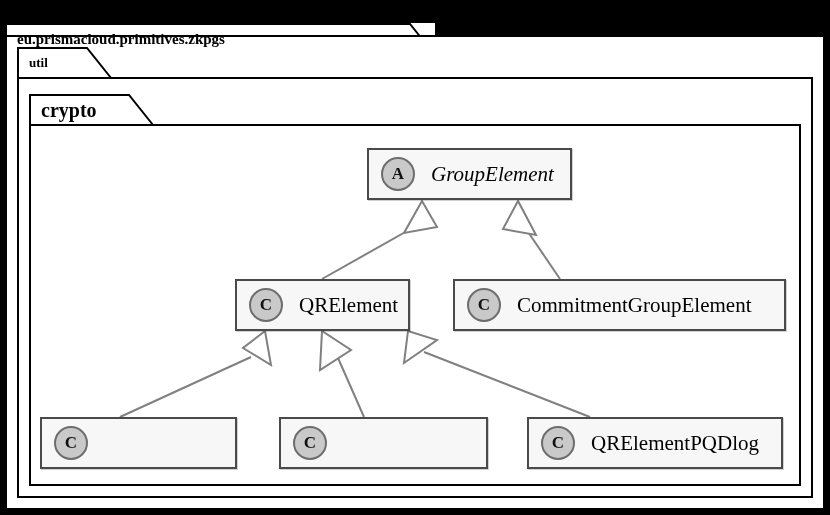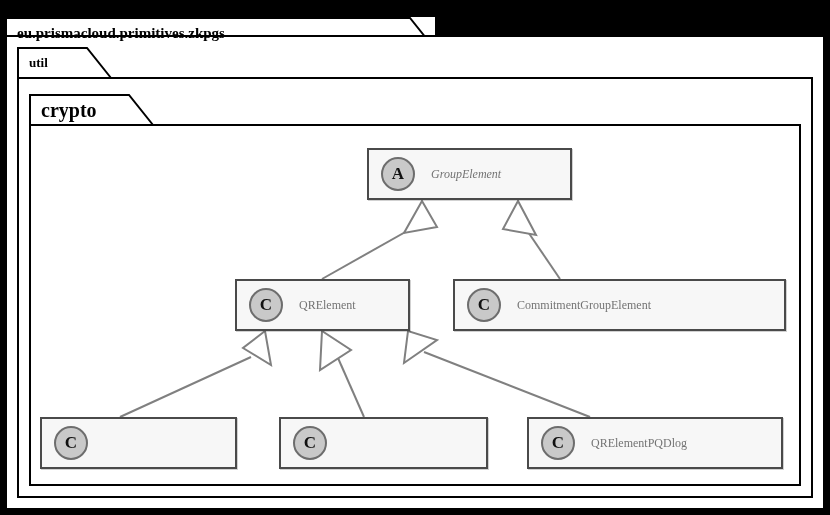--- a/index.html
+++ b/index.html
@@ -42,21 +42,21 @@
     top: 0;
     height: 100%;
     display: flex;
     align-items: center;
     font-weight: bold;
     color: #000000;
     white-space: nowrap;
     z-index: 2;
   }
 
-  #pkg-root-tab  { left: 5px;  top: 17px;   width: 430px; height: 32px; }
+  #pkg-root-tab  { left: 5px;  top: 23px;   width: 430px; height: 32px; }
   #pkg-root-tab .tab-label { font-size: 15px; }
   #pkg-root-body { left: 5px;  top: 35px;  width: 820px; height: 475px; }
 
   #pkg-util-tab  { left: 17px; top: 47px;  width: 95px;  height: 32px; }
   #pkg-util-tab .tab-label { font-size: 13px; }
   #pkg-util-body { left: 17px; top: 77px;  width: 796px; height: 421px; }
 
   #pkg-crypto-tab  { left: 29px; top: 94px;  width: 125px; height: 32px; }
   #pkg-crypto-tab .tab-label { font-size: 20px; }
   #pkg-crypto-body { left: 29px; top: 124px; width: 772px; height: 362px; }
@@ -94,22 +94,22 @@
     display: flex;
     align-items: center;
     justify-content: center;
     font-weight: bold;
     font-size: 17px;
     color: #111111;
     flex: 0 0 auto;
   }
   .cls-name {
     margin-left: 16px;
-    font-size: 12px;
-    color: #737373;
+    font-size: 21px;
+    color: #000000;
     white-space: nowrap;
   }
   .cls.abstract .cls-name { font-style: italic; }
 
   #cls-groupelement          { left: 367px; top: 148px; width: 205px; height: 52px; }
   #cls-qrelement             { left: 235px; top: 279px; width: 175px; height: 52px; }
   #cls-commitmentgroupelement{ left: 453px; top: 279px; width: 333px; height: 52px; }
   #cls-qrelementn            { left: 40px;  top: 417px; width: 197px; height: 52px; }
   #cls-qrelementpq           { left: 279px; top: 417px; width: 209px; height: 52px; }
   #cls-qrelementpqdlog       { left: 527px; top: 417px; width: 256px; height: 52px; }

